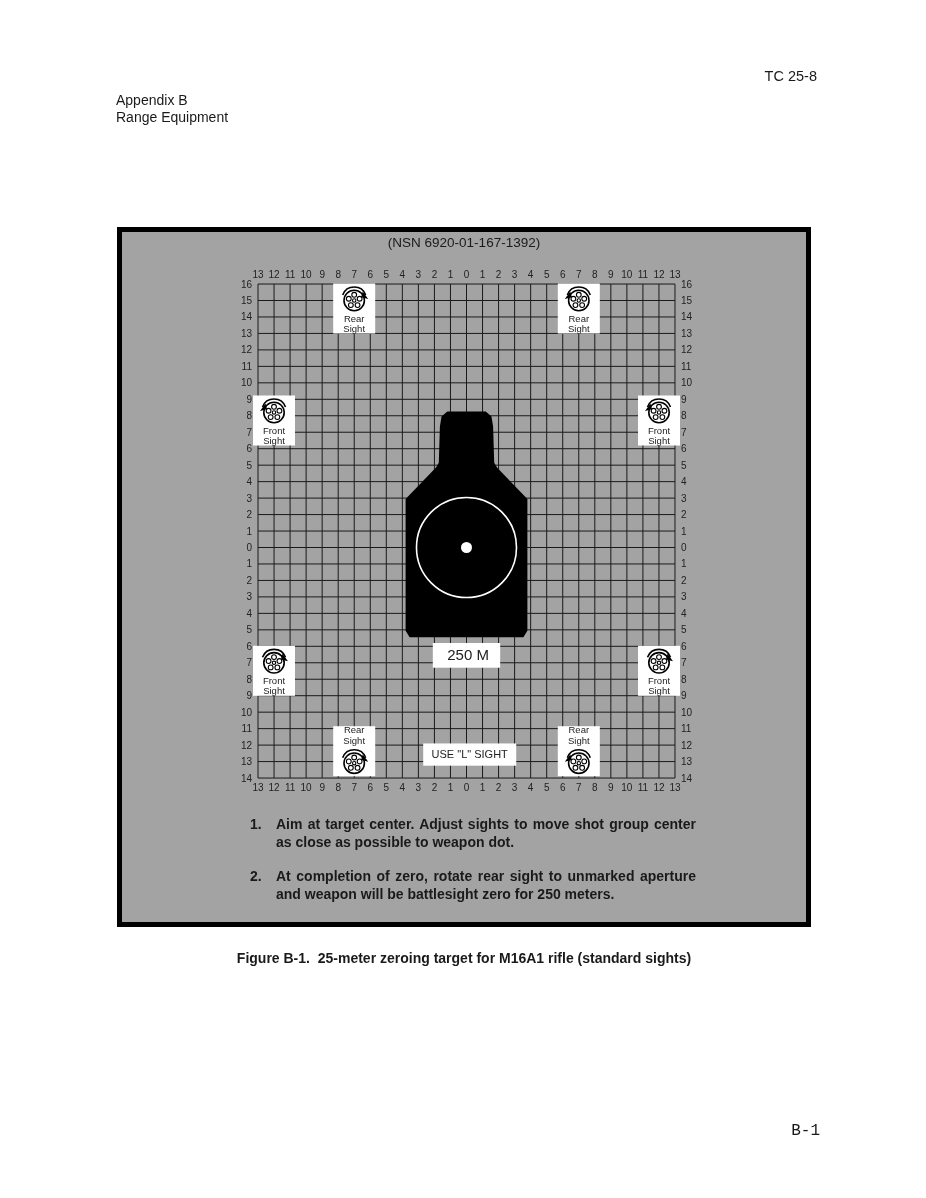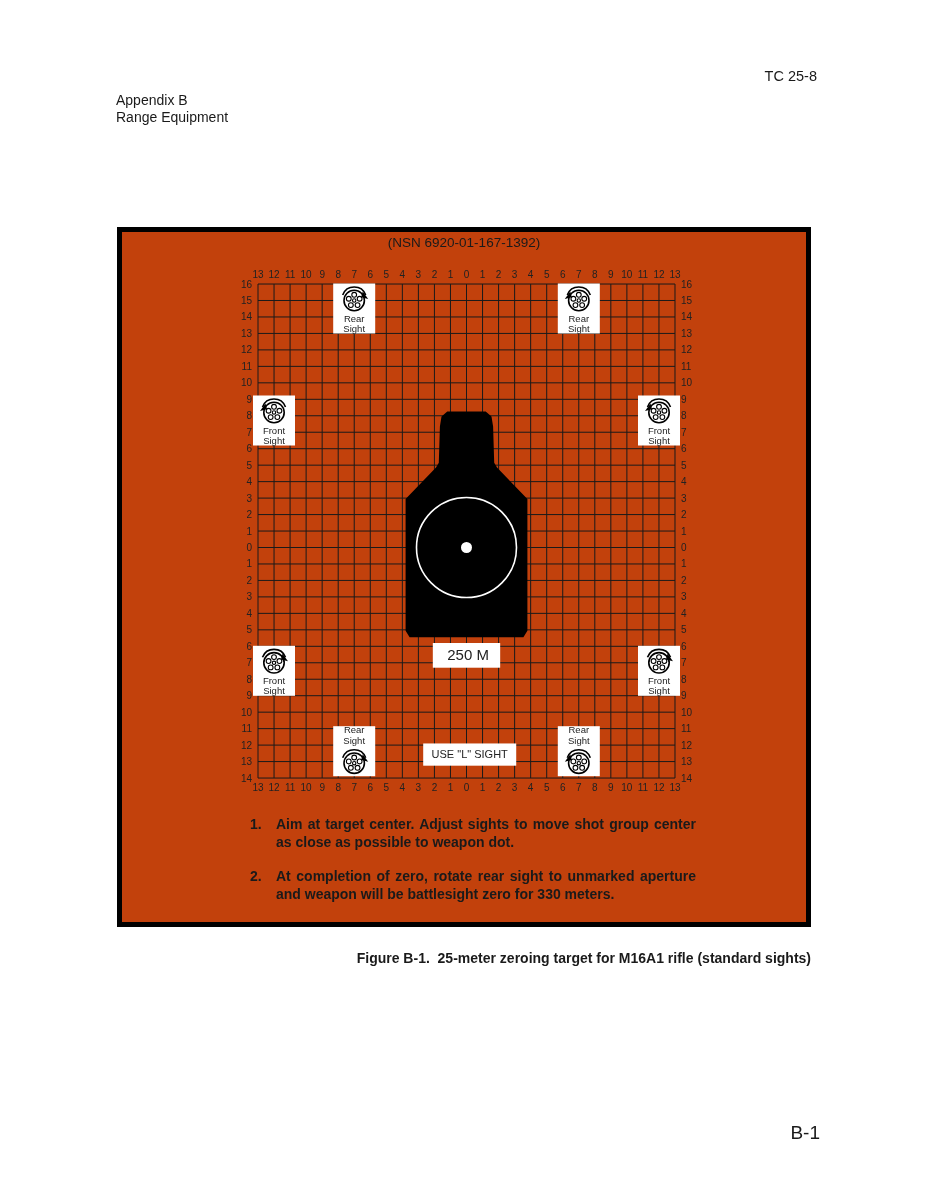--- a/index.html
+++ b/index.html
@@ -8,33 +8,33 @@
     font-family:"Liberation Sans",sans-serif;color:#1a1a1a;overflow:hidden;
   }
   .doc-code{position:absolute;top:68px;right:109px;font-size:14.5px;}
   .appendix{position:absolute;left:116px;top:92px;font-size:14px;font-weight:normal;line-height:17px;}
   .intro{
     position:absolute;left:109px;top:160px;width:710px;
     font-size:13.5px;line-height:16.5px;text-align:justify;word-spacing:2px;
   }
   .figure-box{
     position:absolute;left:117px;top:227px;width:684px;height:690px;
-    border:5px solid #000;background:#c2410c;
+    border:5px solid #000;background:#a3a3a3;
   }
   .nsn{position:absolute;left:0;top:3px;width:100%;text-align:center;font-size:13.5px;}
   #target-svg{position:absolute;left:95px;top:25px;}
   .instructions{position:absolute;left:128px;top:583px;width:452px;}
   .instr-item{display:flex;font-size:14px;font-weight:bold;line-height:18px;margin-bottom:16px;}
   .instr-num{width:26px;flex:0 0 26px;}
   .instr-text{width:420px;text-align:justify;}
   .caption{
-    position:absolute;left:117px;top:950px;width:694px;text-align:right;
+    position:absolute;left:117px;top:950px;width:694px;text-align:center;
     font-size:14px;font-weight:bold;white-space:pre-wrap;
   }
-  .page-num{position:absolute;top:1122px;right:106px;font-size:19px;}
+  .page-num{position:absolute;top:1122px;right:106px;font-size:16px;font-family:Liberation Mono, monospace;}
   text{font-family:"Liberation Sans",sans-serif;}
 </style>
 </head>
 <body>
 
 <div class="page">
 
   <div class="doc-code">TC 25-8</div>
 
   <div class="appendix">
@@ -368,21 +368,21 @@
         </g>
       </svg>
 
     <div class="instructions">
       <div class="instr-item">
         <span class="instr-num">1.</span>
         <div class="instr-text">Aim at target center.  Adjust sights to move shot group center as close as possible to weapon dot.</div>
       </div>
       <div class="instr-item">
         <span class="instr-num">2.</span>
-        <div class="instr-text">At completion of zero, rotate rear sight to unmarked aperture and weapon will be battlesight zero for 330 meters.</div>
+        <div class="instr-text">At completion of zero, rotate rear sight to unmarked aperture and weapon will be battlesight zero for 250 meters.</div>
       </div>
     </div>
   </section>
 
   <div class="caption">Figure B-1.  25-meter zeroing target for M16A1 rifle (standard sights)</div>
 
   <div class="page-num">B-1</div>
 
 </div>
 

